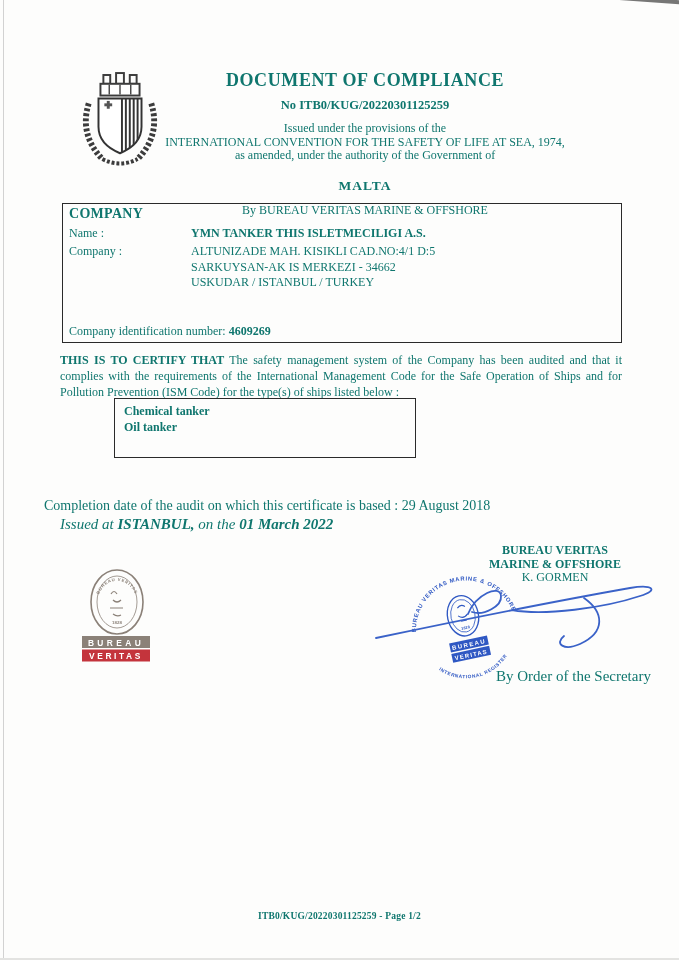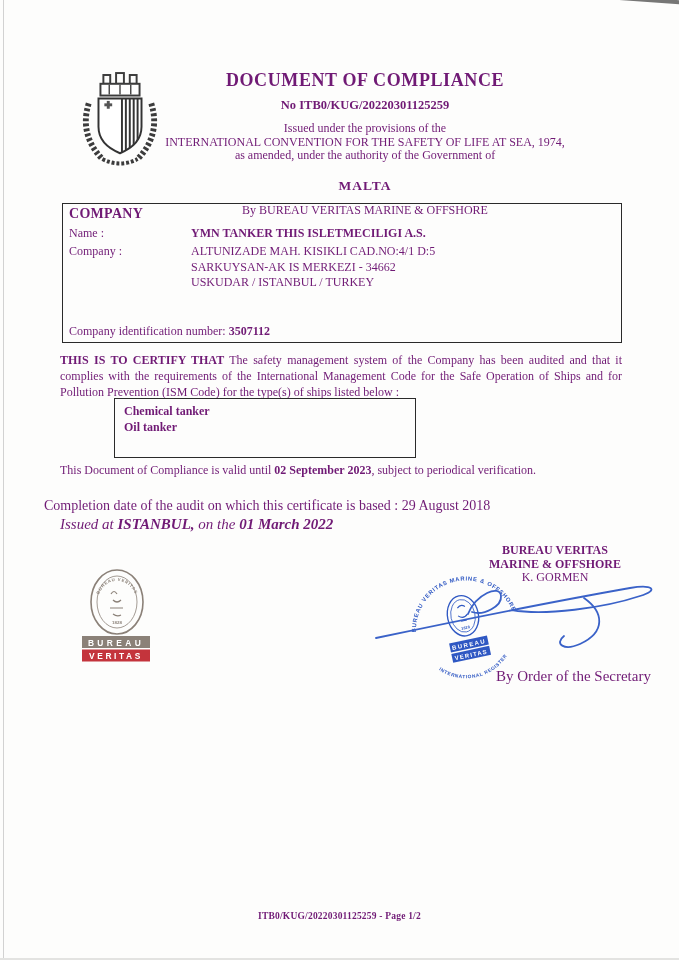--- a/index.html
+++ b/index.html
@@ -1,18 +1,18 @@
 <!DOCTYPE html>
 <html><head>
 <meta charset="utf-8">
 <style>
   html,body{margin:0;padding:0;background:#e8e8e8;}
   .page{
     position:relative;width:679px;height:960px;background:#fdfdfc;
-    margin:0 auto;overflow:hidden;color:#701a75;
+    margin:0 auto;overflow:hidden;color:#0f766e;
     font-family:"Liberation Serif", serif;
   }
   .abs{position:absolute;}
   .b{font-weight:bold;}
   
   .edge-left{position:absolute;left:3px;top:0;width:1px;height:100%;background:#d2d2d2;}
   .smudge-tr{position:absolute;top:-2px;right:-4px;width:70px;height:4px;background:#4a4a4a;transform:rotate(4deg);opacity:.75;border-radius:2px;}
   .edge-bottom{position:absolute;left:0;bottom:0;width:100%;height:2px;background:#e3e3e1;}
 
   
@@ -111,36 +111,33 @@
     <div class="company-title">COMPANY</div>
     <div class="row-label" style="top:22px;">Name :</div>
     <div class="row-value b" style="top:22px;">YMN TANKER THIS ISLETMECILIGI A.S.</div>
     <div class="row-label" style="top:40px;">Company :</div>
     <div class="row-value addr-lines" style="top:40px;">
       <div>ALTUNIZADE MAH. KISIKLI CAD.NO:4/1  D:5</div>
       <div>SARKUYSAN-AK IS MERKEZI - 34662</div>
       <div>USKUDAR / ISTANBUL / TURKEY</div>
     </div>
     <div class="company-id">
-      <span>Company identification number:  </span><span class="b">3507112</span>
+      <span>Company identification number:  </span><span class="b">4609269</span>
     </div>
   </div>
 
   <div class="abs certify">
     <span class="b">THIS IS TO CERTIFY THAT</span><span> The safety management system of the Company has been audited and that it complies with the requirements of the International Management Code for the Safe Operation of Ships and for Pollution Prevention (ISM Code) for the type(s) of ships listed below :</span>
   </div>
 
   <div class="abs ships-box">
     <div>Chemical tanker</div>
     <div>Oil tanker</div>
   </div>
 
-  <div class="abs validity">
-    <span>This Document of Compliance is valid until </span><span class="b">02 September 2023</span><span>, subject to periodical verification.</span>
-  </div>
   <div class="abs completion">Completion date of the audit on which this certificate is based : 29 August 2018</div>
   <div class="abs issued-at">
     <span>Issued at  </span><span class="b">ISTANBUL,</span><span> on the </span><span class="b">01 March 2022</span>
   </div>
 
   <div class="abs sig-block">
     <div class="b">BUREAU VERITAS</div>
     <div class="b">MARINE &amp; OFFSHORE</div>
     <div>K. GORMEN</div>
   </div>

